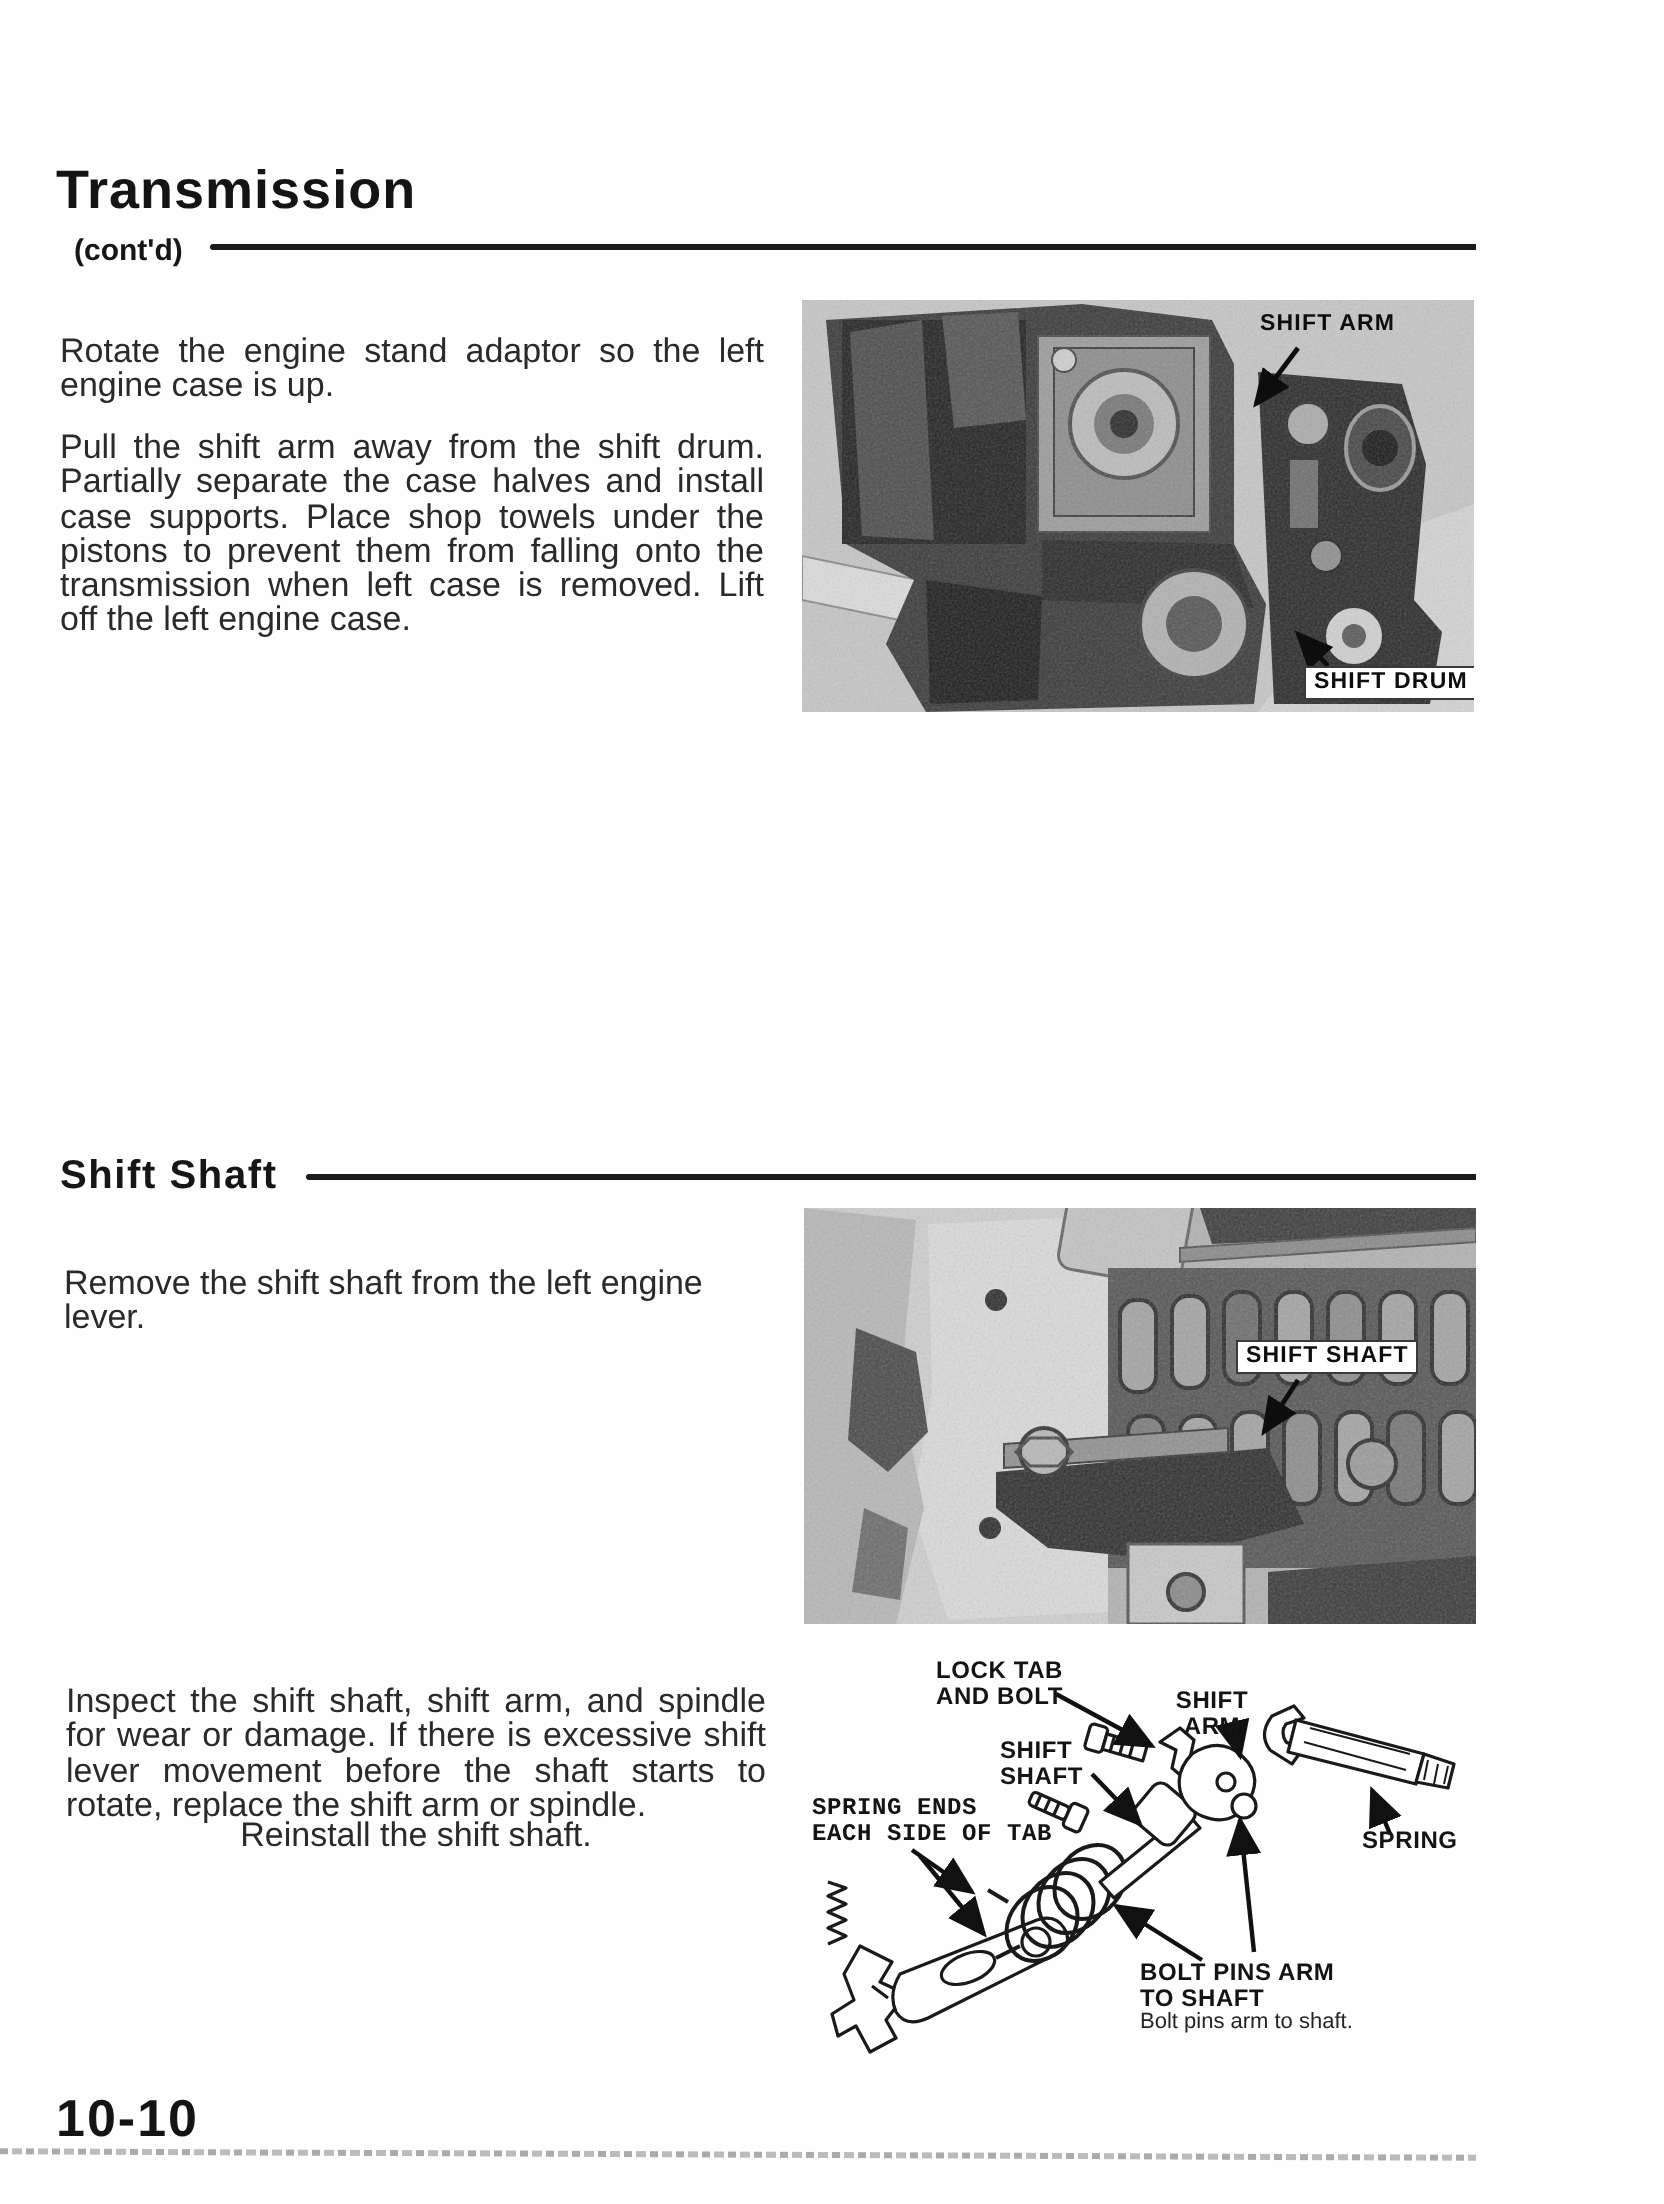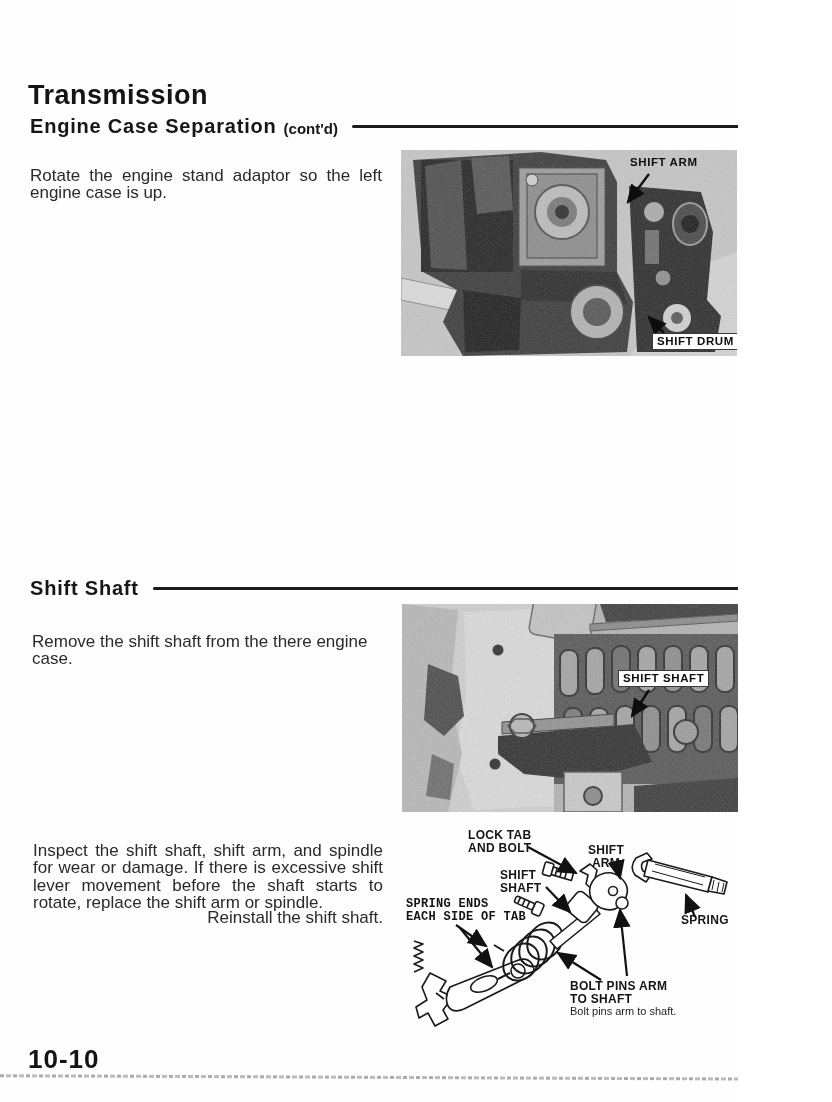--- a/index.html
+++ b/index.html
@@ -10,21 +10,21 @@
   .h2row{display:flex;align-items:center;left:30px;top:115px;width:712px;}
   .h2row .h2{font-size:20px;font-weight:bold;color:#161616;letter-spacing:.8px;white-space:nowrap;}
   .h2row .h2s{font-size:15px;font-weight:bold;color:#161616;margin-left:7px;white-space:nowrap;position:relative;top:2px;}
   .h2row .rule{flex:1;height:3px;background:#1b1b1b;margin-left:14px;border-radius:2px;}
   .h2row2{display:flex;align-items:center;left:30px;top:577px;width:712px;}
   .body-text{font-size:17px;line-height:17.3px;text-align:justify;color:#2a2a2a;}
   .p1{left:30px;top:150px;width:352px;}
   .p2{left:30px;top:198px;width:352px;}
   .p3{left:32px;top:616px;width:352px;text-align:left;}
   .p4{left:33px;top:825px;width:350px;}
-  .p5{left:33px;top:892px;width:350px;text-align:right;}
+  .p5{left:33px;top:892px;width:350px;text-align:center;}
   .photo{background:#c2c2c2;overflow:hidden;}
   .photo1{left:401px;top:150px;width:336px;height:206px;}
   .photo2{left:402px;top:604px;width:336px;height:208px;}
   .photo svg{display:block;}
   .plabel{position:absolute;font-size:11.5px;font-weight:bold;color:#0d0d0d;letter-spacing:.6px;white-space:nowrap;}
   .plabel.boxed{background:#ffffff;padding:1px 4px 2px 4px;box-shadow:0 0 0 1px #3a3a3a;}
   .diagram{left:400px;top:825px;width:346px;height:205px;}
   .dlabel{position:absolute;font-size:12px;font-weight:bold;color:#141414;line-height:13px;white-space:pre-line;letter-spacing:.3px;}
   .dlabel.center{text-align:center;}
   .dcaption{position:absolute;font-size:11px;font-weight:normal;color:#242424;white-space:nowrap;}
@@ -35,26 +35,26 @@
        border-top-right-radius:100% 100%;transform:rotate(6deg);opacity:.85;}
 </style>
 </head>
 <body>
 
 <div class="page">
 
   <div class="abs title">Transmission</div>
 
   <div class="abs h2row">
-    <span class="h2">Engine Case Separation</span>
     <span class="h2s">(cont'd)</span>
     <span class="rule"></span>
   </div>
 
   <p class="abs body-text p1">Rotate the engine stand adaptor so the left engine case is up.</p>
+  <p class="abs body-text p2">Pull the shift arm away from the shift drum. Partially separate the case halves and install case supports. Place shop towels under the pistons to prevent them from falling onto the transmission when left case is removed. Lift off the left engine case.</p>
 
   <div class="abs photo photo1">
     <svg width="336" height="206" viewBox="0 0 336 206">
       <defs>
         <filter id="grain1" x="0" y="0" width="100%" height="100%">
           <feTurbulence type="fractalNoise" baseFrequency="0.9" numOctaves="2" stitchTiles="stitch"></feTurbulence>
           <feColorMatrix type="saturate" values="0"></feColorMatrix>
         </filter>
         <marker id="ah1" markerWidth="9" markerHeight="8" refX="7" refY="3.5" orient="auto">
           <path d="M0,0 L8,3.5 L0,7 Z" fill="#0d0d0d"></path>
@@ -95,21 +95,21 @@
     </svg>
     <div class="plabel" style="left:229px;top:6px;">SHIFT ARM</div>
     <div class="plabel boxed" style="left:252px;top:184px;">SHIFT DRUM</div>
   </div>
 
   <div class="abs h2row h2row2">
     <span class="h2">Shift Shaft</span>
     <span class="rule"></span>
   </div>
 
-  <p class="abs body-text p3">Remove the shift shaft from the there engine case.</p>
+  <p class="abs body-text p3">Remove the shift shaft from the left engine lever.</p>
 
   <div class="abs photo photo2">
     <svg width="336" height="208" viewBox="0 0 336 208">
       <defs>
         <filter id="grain2" x="0" y="0" width="100%" height="100%">
           <feTurbulence type="fractalNoise" baseFrequency="0.85" numOctaves="2" stitchTiles="stitch"></feTurbulence>
           <feColorMatrix type="saturate" values="0"></feColorMatrix>
         </filter>
         <marker id="ah2" markerWidth="9" markerHeight="8" refX="7" refY="3.5" orient="auto">
           <path d="M0,0 L8,3.5 L0,7 Z" fill="#0d0d0d"></path>

